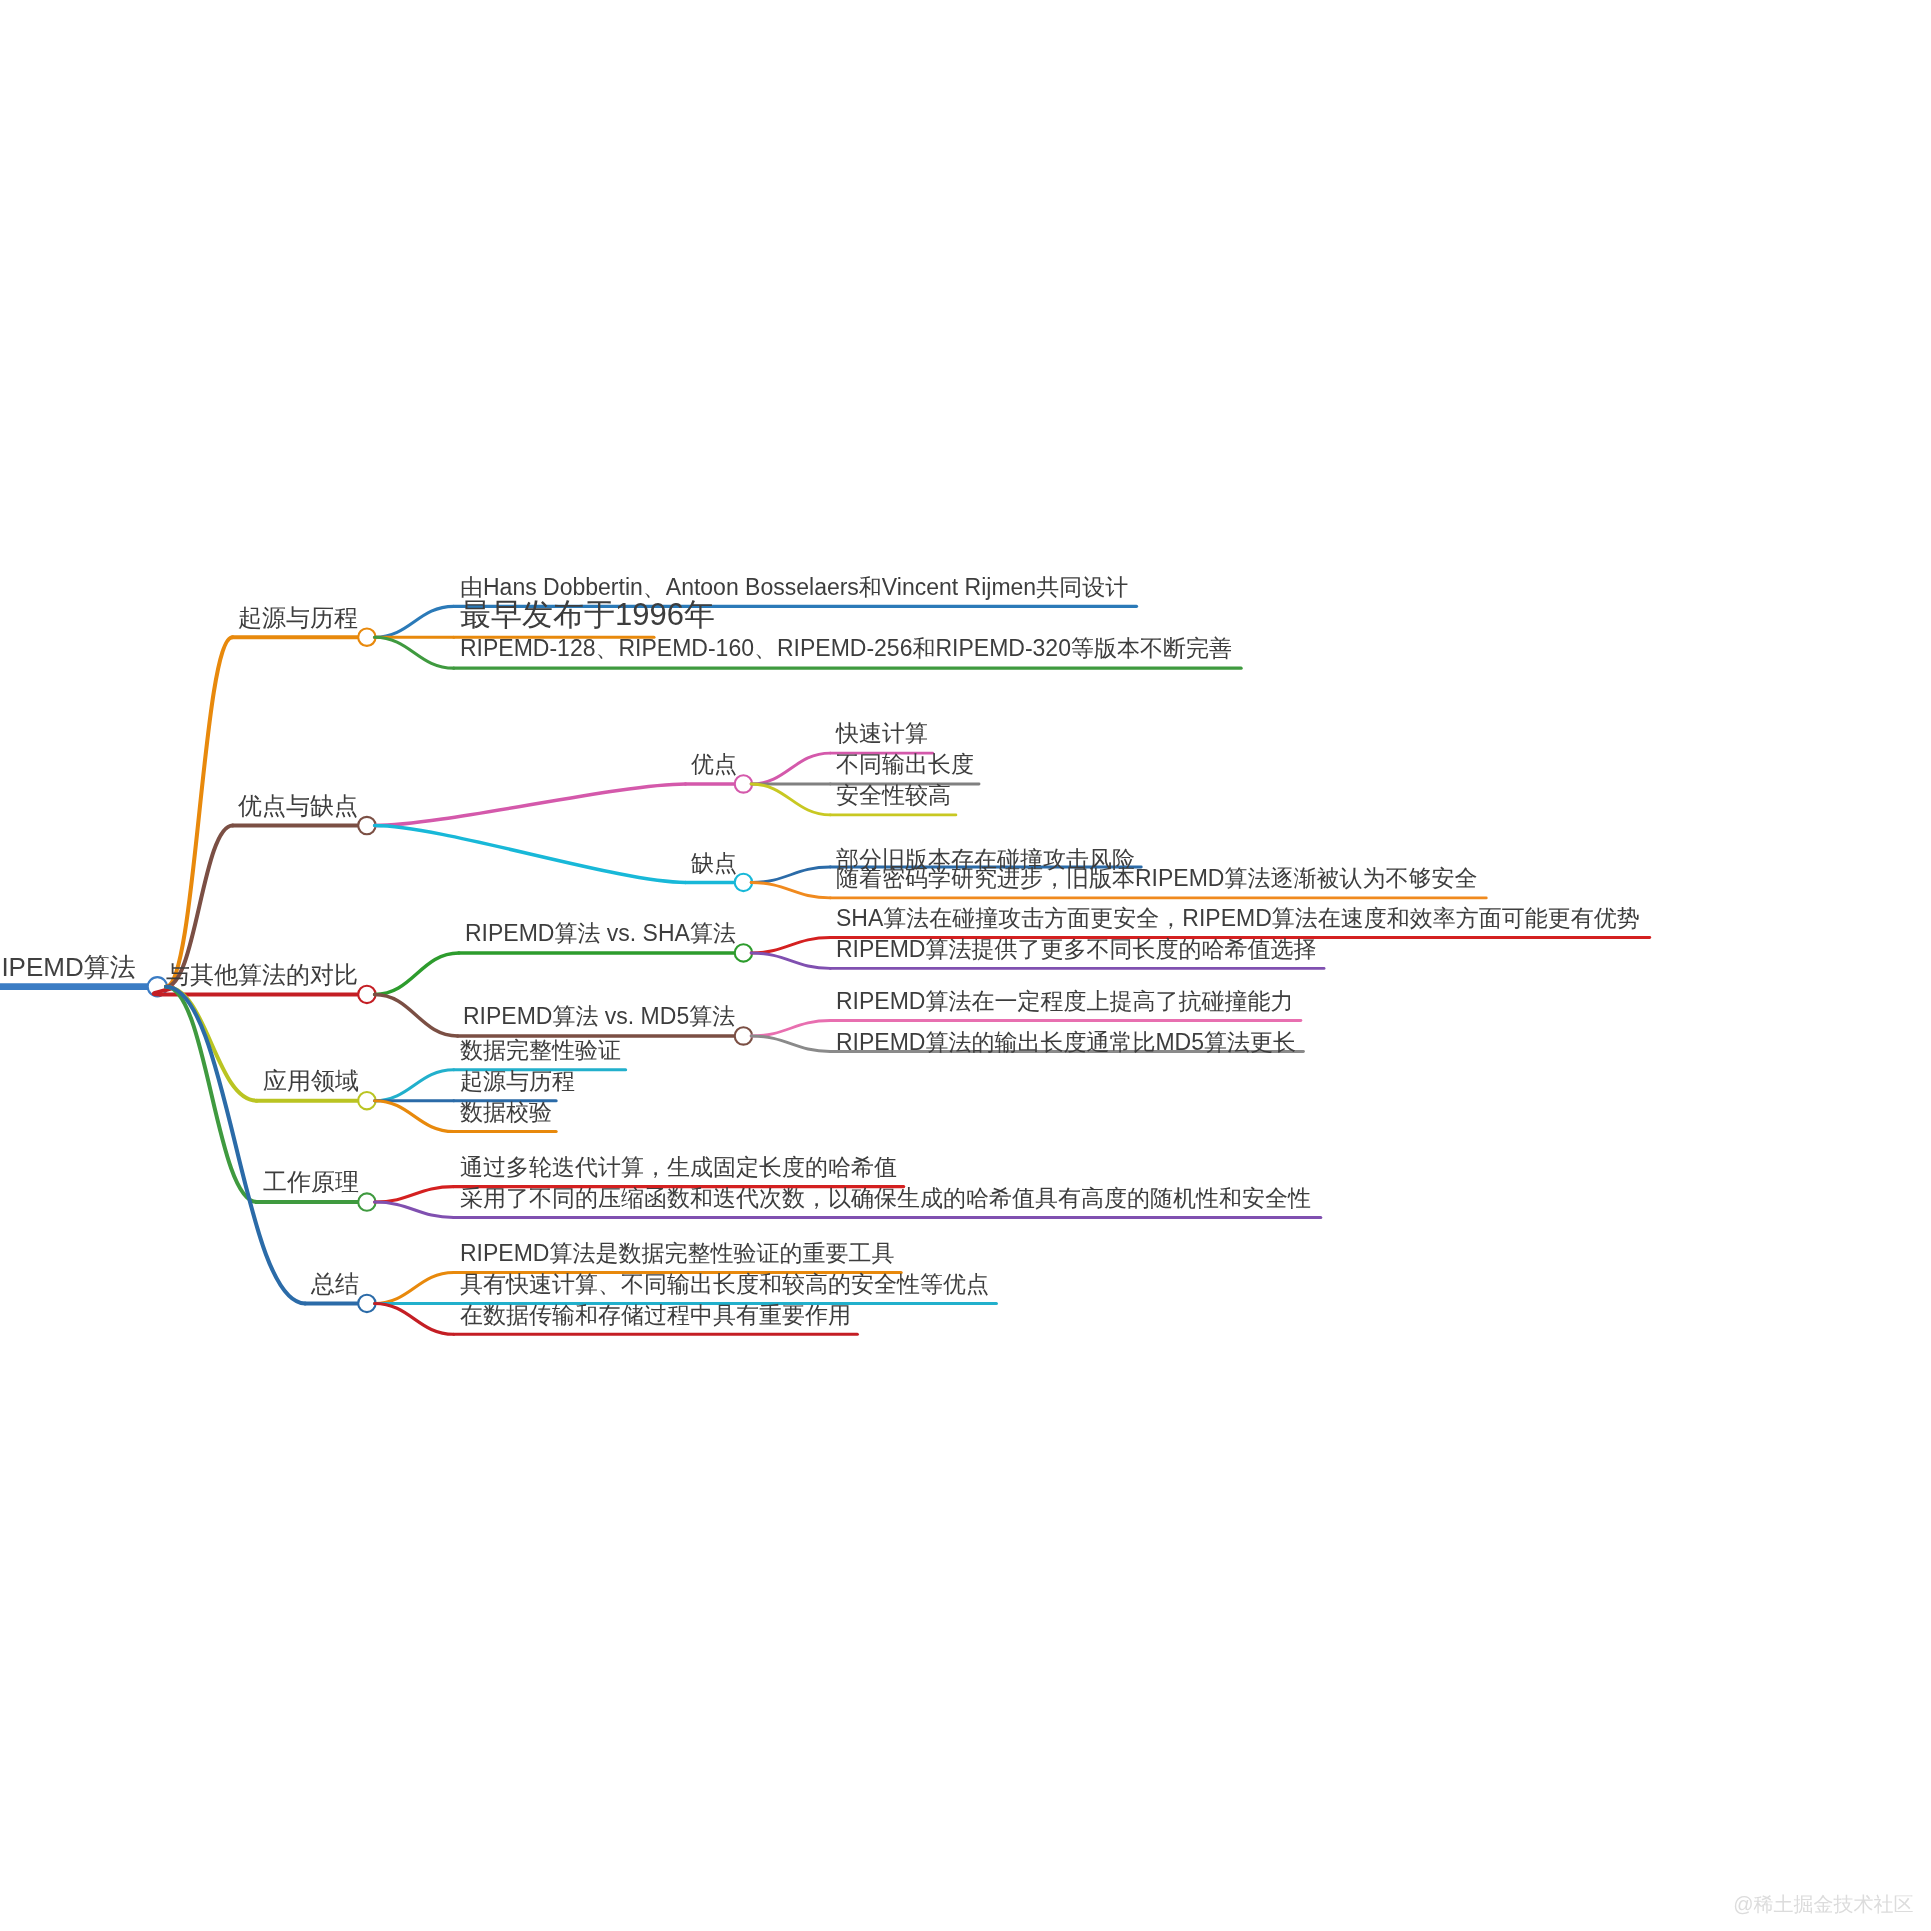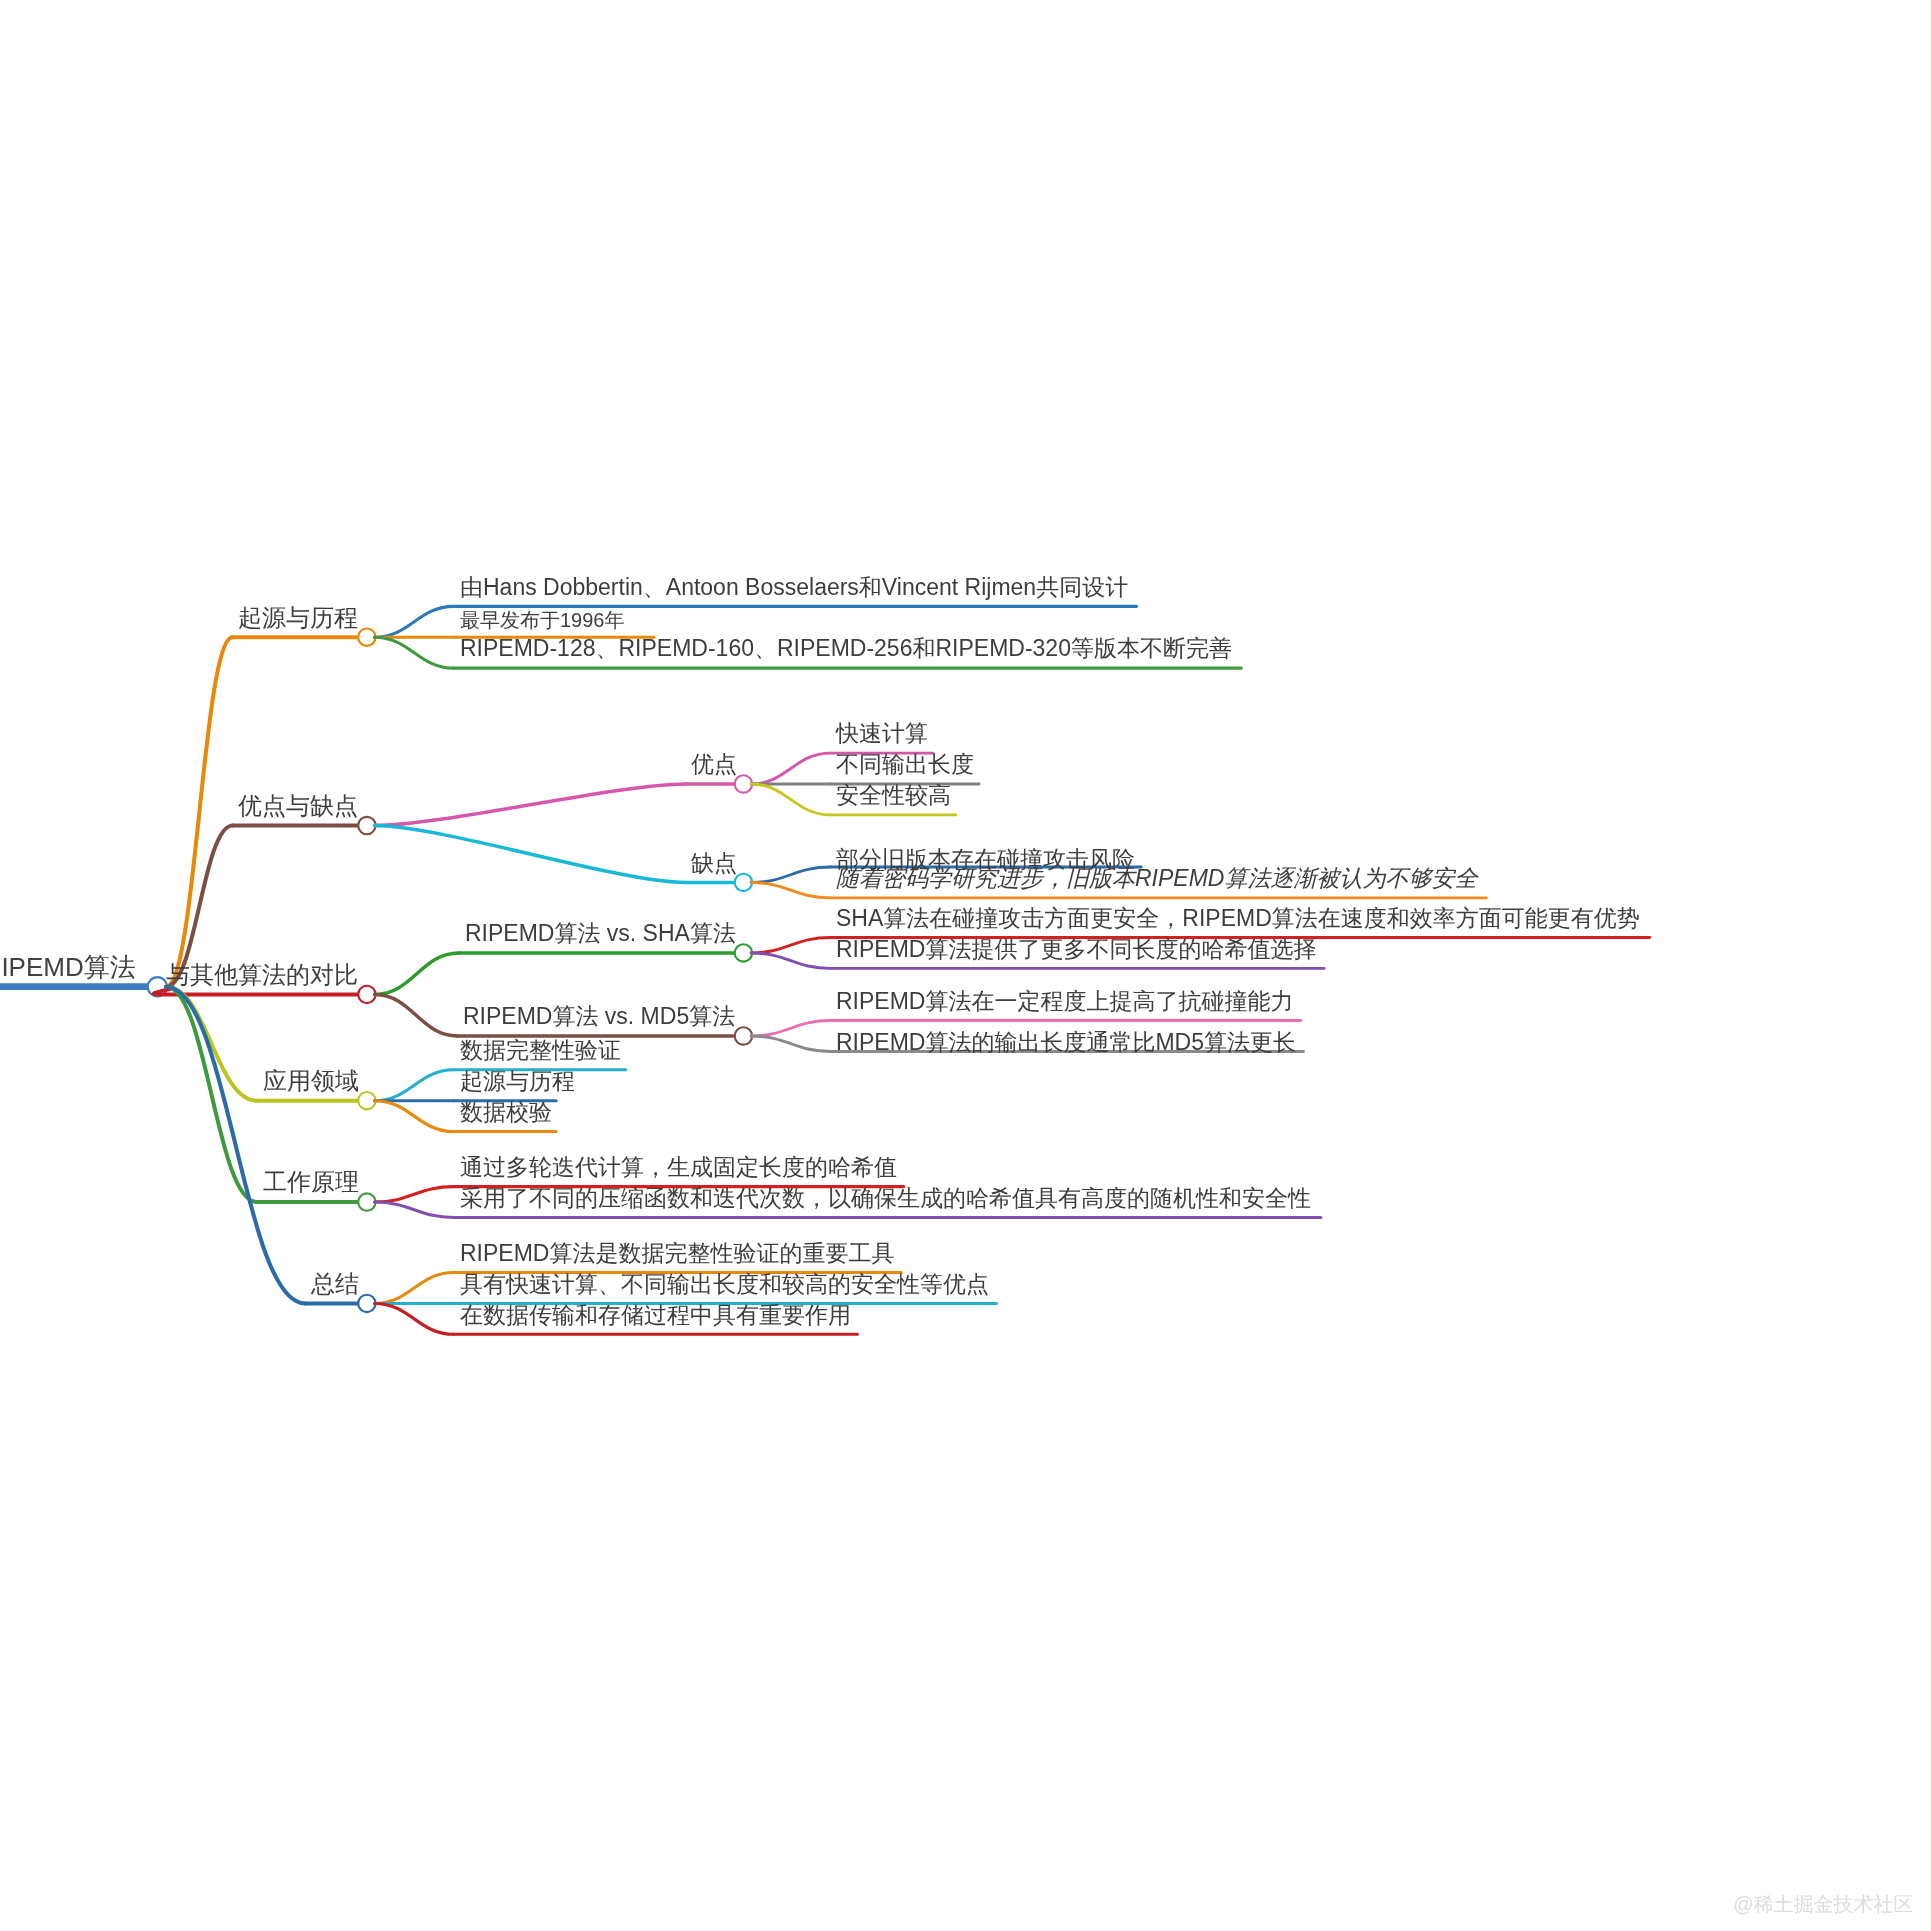--- a/index.html
+++ b/index.html
@@ -91,30 +91,30 @@
       <path d="M470,1318 L933.34375,1318" fill="none" stroke="#e8890c" stroke-width="3.2" stroke-linecap="round"></path>
       <path d="M388,1350 C424.9,1350 433.1,1350 470,1350" fill="none" stroke="#22b0cc" stroke-width="3.2" stroke-linecap="round"></path>
       <path d="M470,1350 L1032,1350" fill="none" stroke="#22b0cc" stroke-width="3.2" stroke-linecap="round"></path>
       <path d="M388,1350 C424.9,1350 433.1,1382 470,1382" fill="none" stroke="#c41e24" stroke-width="3.2" stroke-linecap="round"></path>
       <path d="M470,1382 L888,1382" fill="none" stroke="#c41e24" stroke-width="3.2" stroke-linecap="round"></path>
     </svg>
   <div id="labels">
       <div class="node-label root-label" style="left: -17.4px; top: 980px; font-size: 26px;">RIPEMD算法</div>
       <div class="node-label l1-label" style="left: 238px; top: 630px; font-size: 24px;">起源与历程</div>
       <div class="node-label l3-label" style="left: 460px; top: 599px; font-size: 23px;">由Hans Dobbertin、Antoon Bosselaers和Vincent Rijmen共同设计</div>
-      <div class="node-label l3-label" style="left: 460px; top: 630px; font-size: 20px;">最早发布于1996年</div>
+      <div class="node-label l3-label" style="left: 460px; top: 630px; font-size: 31px;">最早发布于1996年</div>
       <div class="node-label l3-label" style="left: 460px; top: 660px; font-size: 23px;">RIPEMD-128、RIPEMD-160、RIPEMD-256和RIPEMD-320等版本不断完善</div>
       <div class="node-label l1-label" style="left: 238px; top: 818px; font-size: 24px;">优点与缺点</div>
       <div class="node-label l2-label" style="left: 691px; top: 776px; font-size: 23px;">优点</div>
       <div class="node-label l3-label" style="left: 836px; top: 745px; font-size: 23px;">快速计算</div>
       <div class="node-label l3-label" style="left: 836px; top: 776px; font-size: 23px;">不同输出长度</div>
       <div class="node-label l3-label" style="left: 836px; top: 807px; font-size: 23px;">安全性较高</div>
       <div class="node-label l2-label" style="left: 691px; top: 875px; font-size: 23px;">缺点</div>
       <div class="node-label l3-label" style="left: 836px; top: 859px; font-size: 23px; margin-top: 12px;">部分旧版本存在碰撞攻击风险</div>
-      <div class="node-label l3-label" style="left: 836px; top: 890px; font-size: 23px; font-style: italic;">随着密码学研究进步，旧版本RIPEMD算法逐渐被认为不够安全</div>
+      <div class="node-label l3-label" style="left: 836px; top: 890px; font-size: 23px;">随着密码学研究进步，旧版本RIPEMD算法逐渐被认为不够安全</div>
       <div class="node-label l1-label" style="left: 166px; top: 987px; font-size: 24px;">与其他算法的对比</div>
       <div class="node-label l2-label" style="left: 465px; top: 945px; font-size: 23px;">RIPEMD算法 vs. SHA算法</div>
       <div class="node-label l3-label" style="left: 836px; top: 930px; font-size: 23px;">SHA算法在碰撞攻击方面更安全，RIPEMD算法在速度和效率方面可能更有优势</div>
       <div class="node-label l3-label" style="left: 836px; top: 961px; font-size: 23px;">RIPEMD算法提供了更多不同长度的哈希值选择</div>
       <div class="node-label l2-label" style="left: 463px; top: 1028px; font-size: 23px;">RIPEMD算法 vs. MD5算法</div>
       <div class="node-label l3-label" style="left: 836px; top: 1013px; font-size: 23px;">RIPEMD算法在一定程度上提高了抗碰撞能力</div>
       <div class="node-label l3-label" style="left: 836px; top: 1044px; font-size: 23px; margin-top: 10px;">RIPEMD算法的输出长度通常比MD5算法更长</div>
       <div class="node-label l1-label" style="left: 263px; top: 1093px; font-size: 24px;">应用领域</div>
       <div class="node-label l3-label" style="left: 460px; top: 1062px; font-size: 23px;">数据完整性验证</div>
       <div class="node-label l3-label" style="left: 460px; top: 1093px; font-size: 23px;">起源与历程</div>

